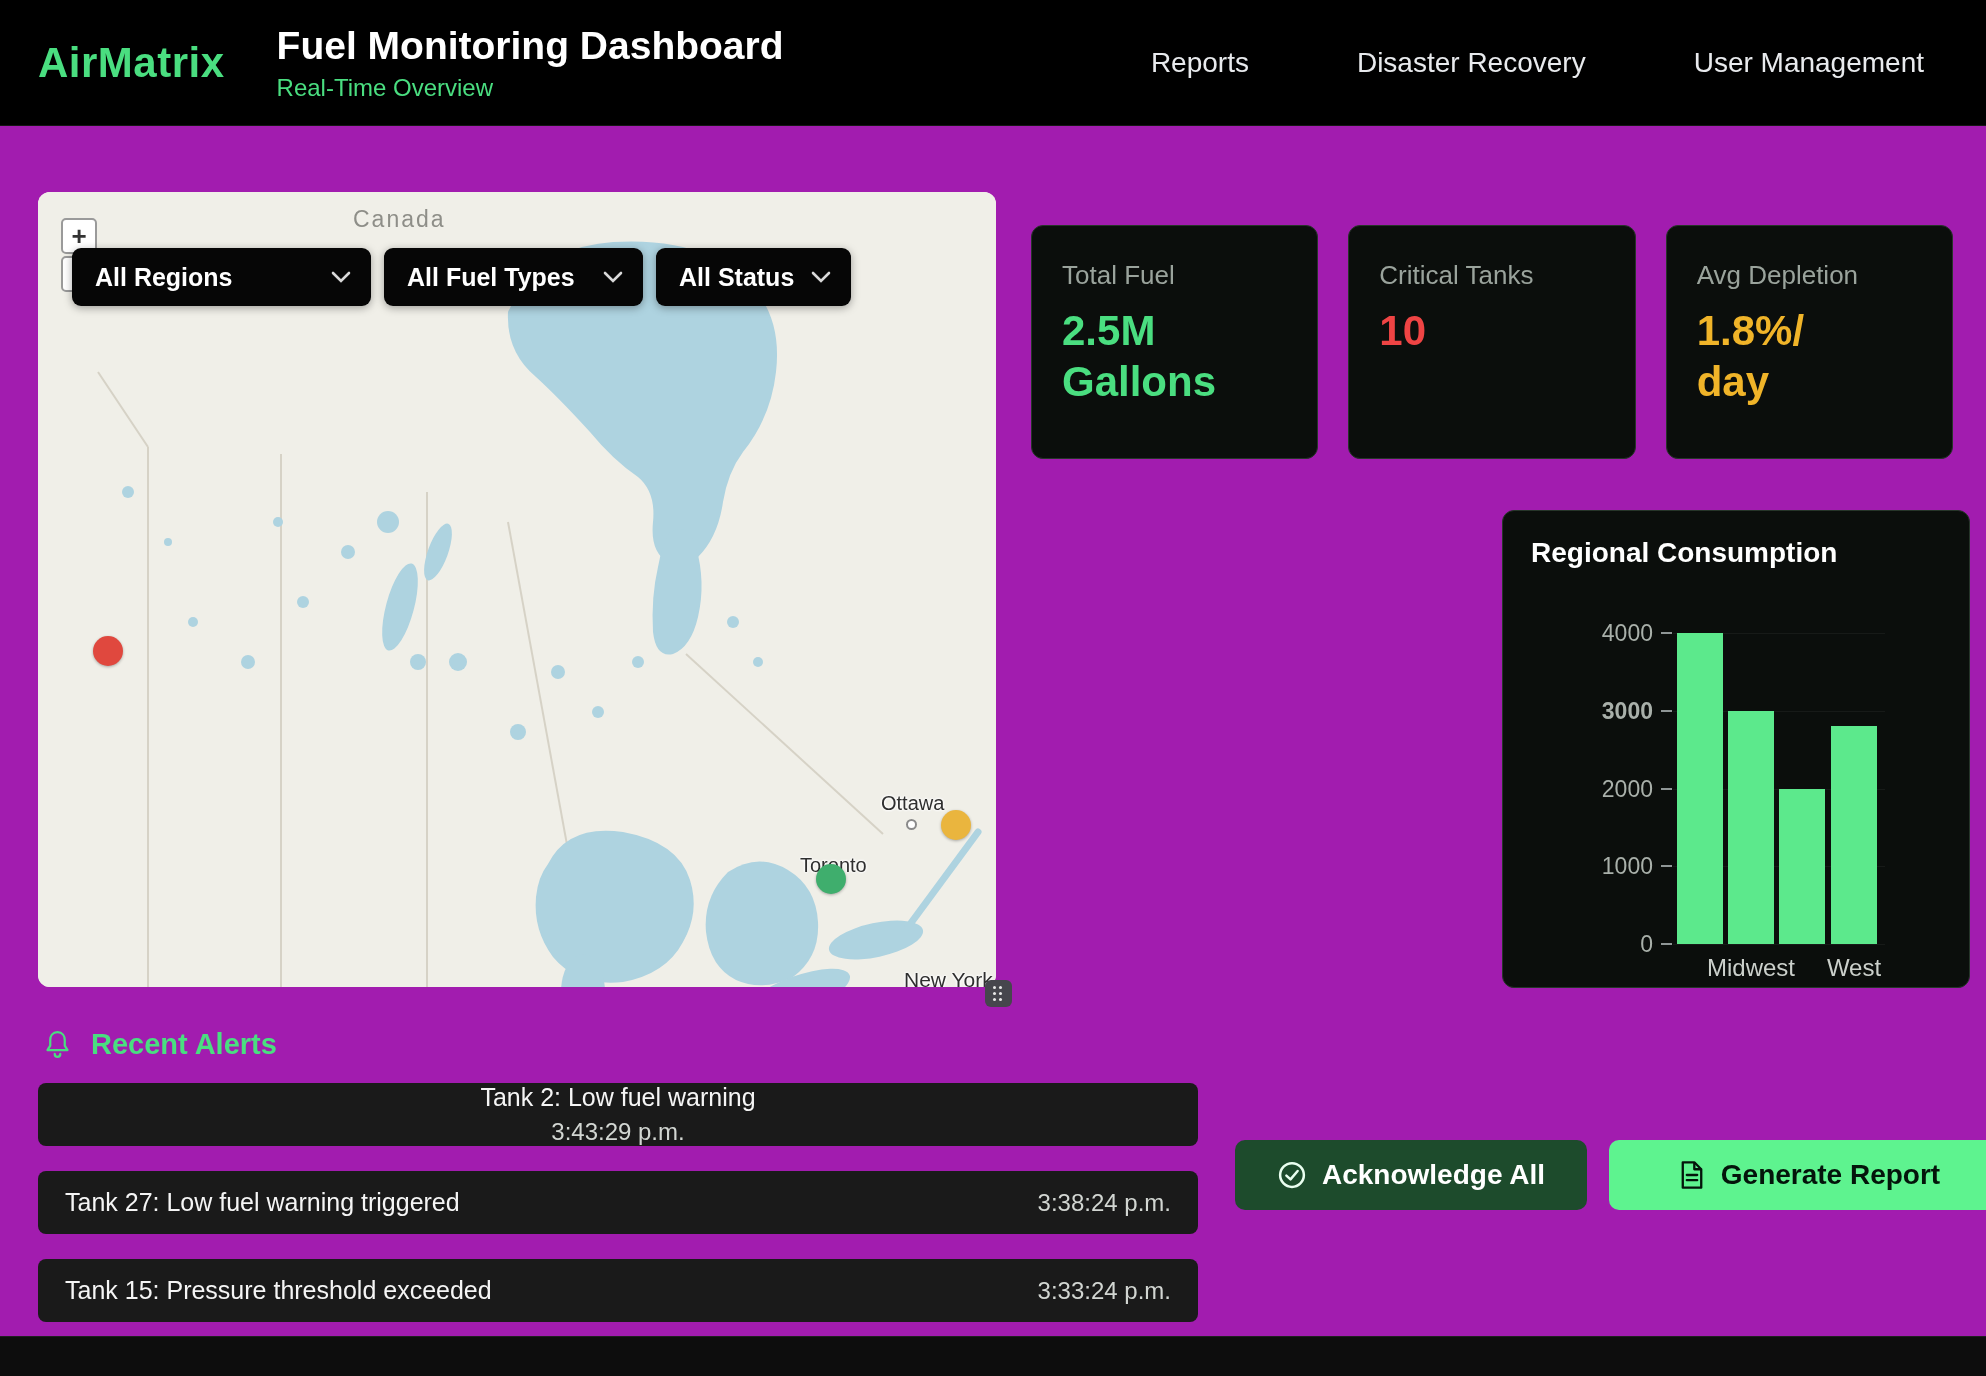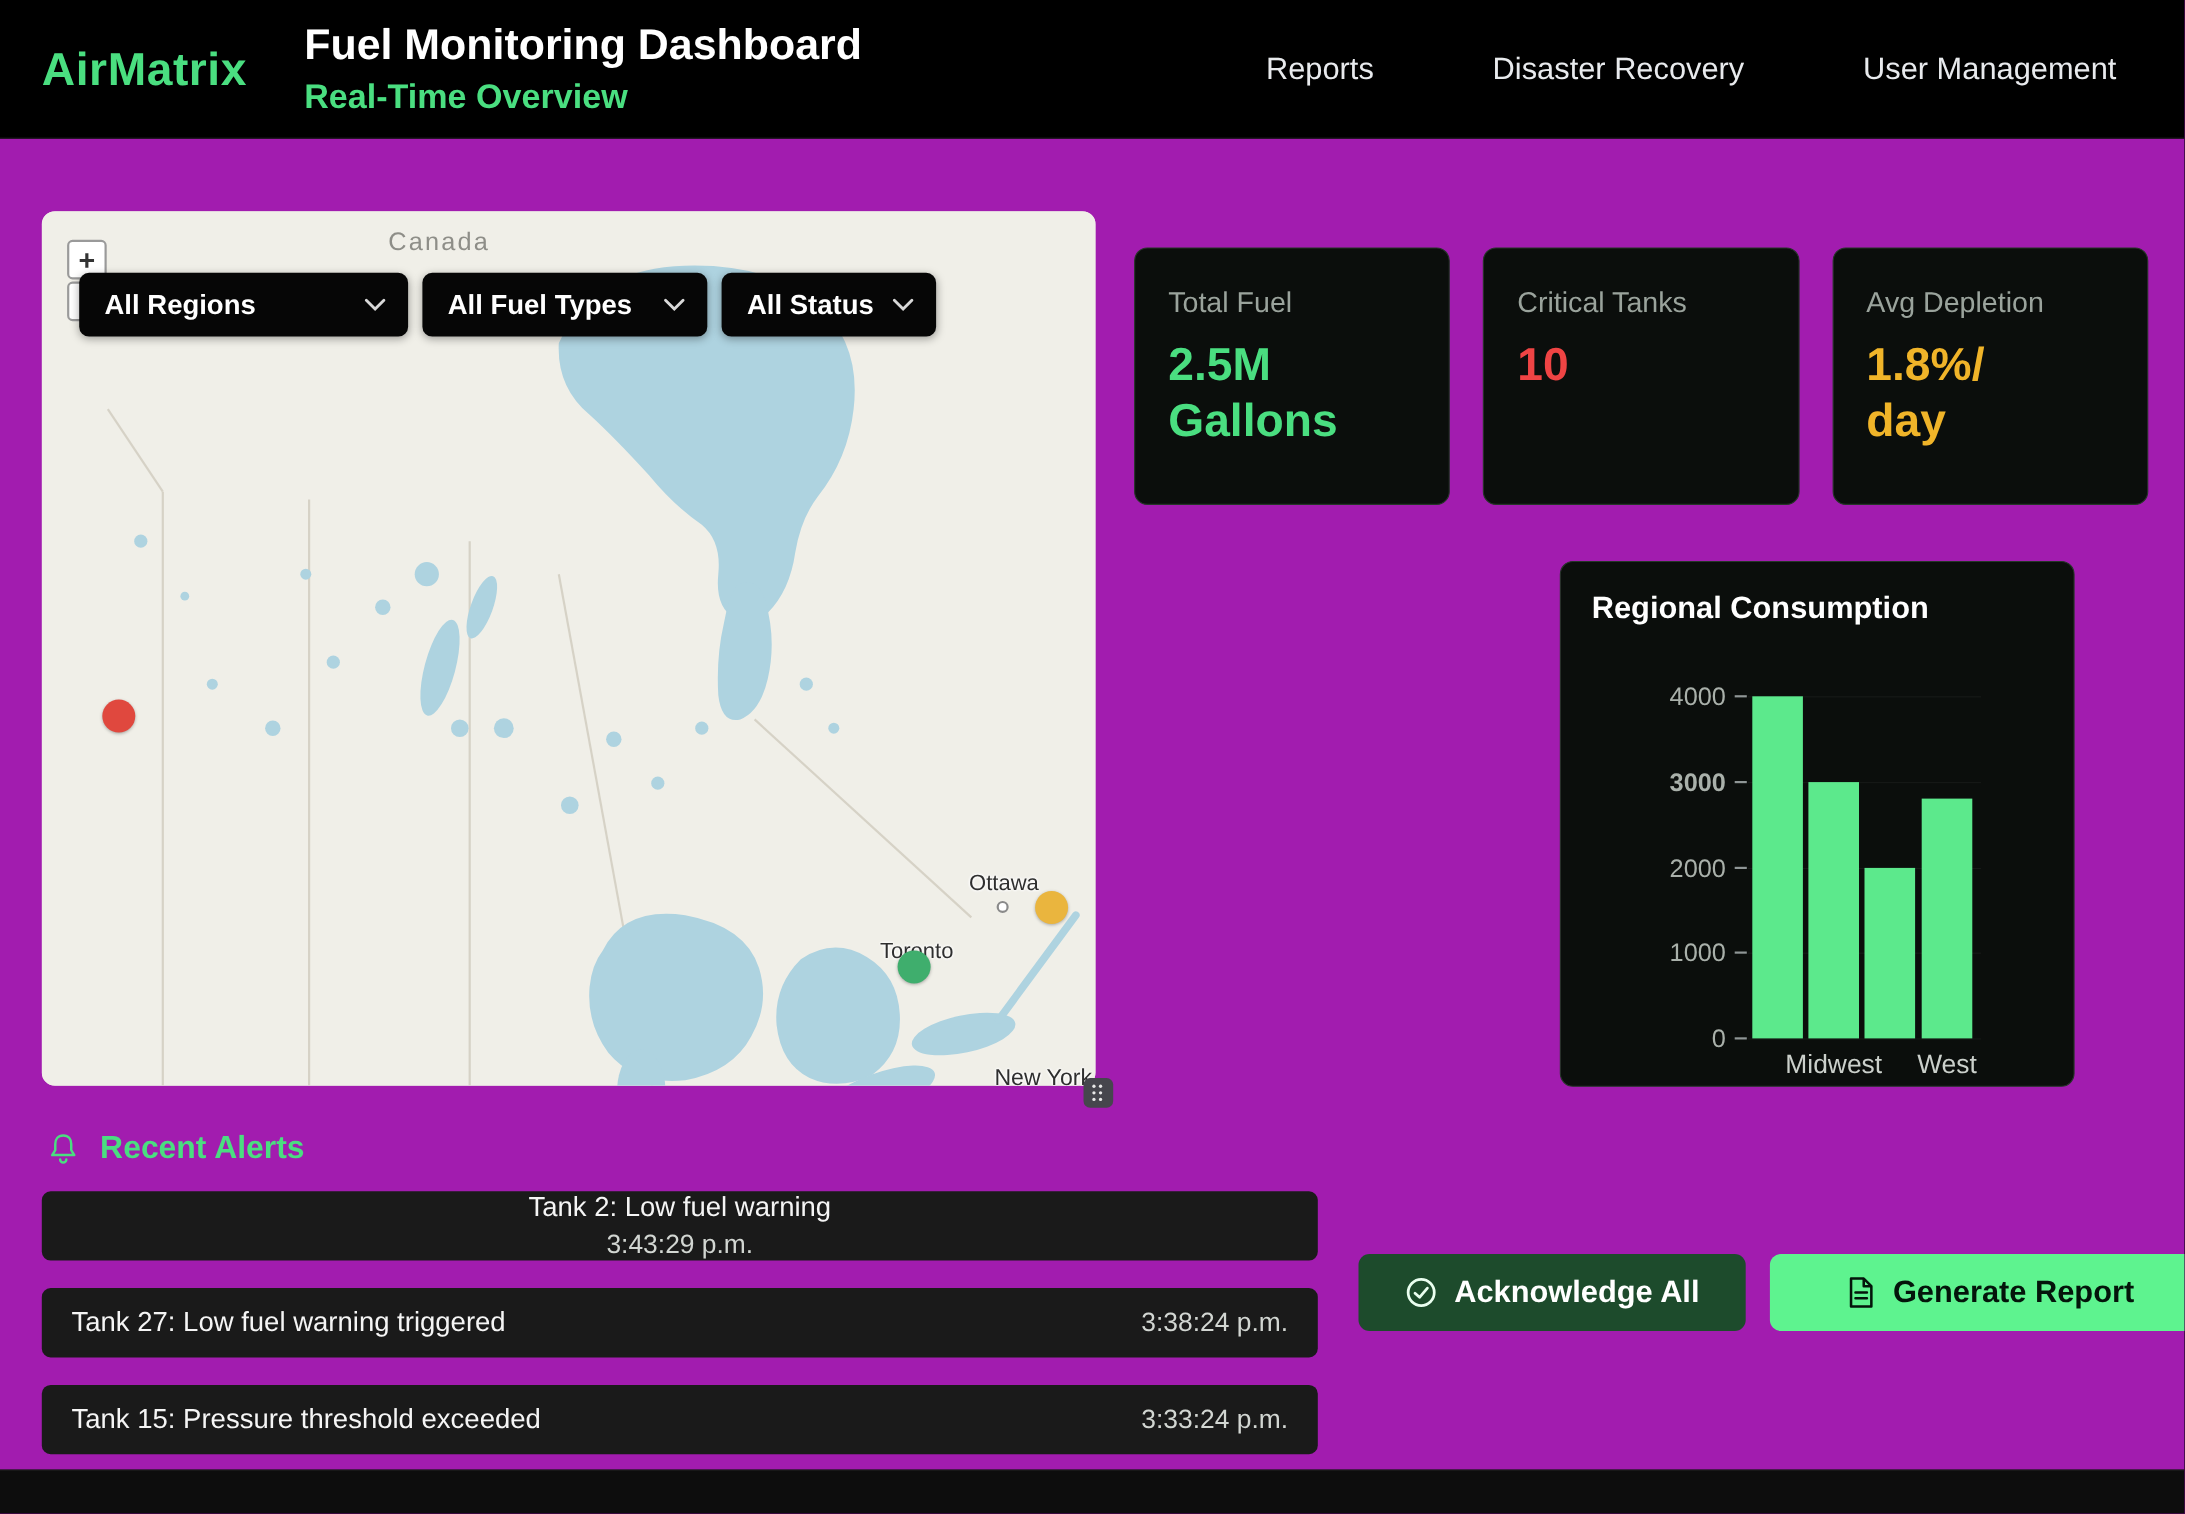--- a/index.html
+++ b/index.html
@@ -6,21 +6,21 @@
   html,body { background:#000; }
   body { font-family:"Liberation Sans", sans-serif; }
   #app { position:relative; width:1986px; height:1376px; background:#a21caf; overflow:hidden; }
 
   
   .header { position:absolute; left:0; top:0; width:1986px; height:126px; background:#000;
             border-bottom:1px solid #161616; display:flex; align-items:center; }
   .logo { margin-left:38px; font-size:42px; font-weight:bold; color:#4ade80; letter-spacing:0.5px; }
   .title-block { margin-left:52px; }
   .page-title { font-size:39px; font-weight:bold; color:#fff; }
-  .page-subtitle { margin-top:6px; font-size:31px; font-weight:bold; color:#4ade80; }
+  .page-subtitle { margin-top:6px; font-size:24px; font-weight:normal; color:#4ade80; }
   .nav { margin-left:auto; padding-right:62px; display:flex; gap:108px; }
   .nav-item { font-size:28px; color:#e8eaed; cursor:pointer; white-space:nowrap; }
 
   
   .map { position:absolute; left:38px; top:192px; width:958px; height:795px; border-radius:12px;
          background:#f0efe8; overflow:hidden; }
   .map-svg { position:absolute; inset:0; }
   .zoom-btn { position:absolute; width:36px; height:36px; background:#fff; border:2px solid #9a9a9a;
               border-radius:5px; color:#333; font-size:26px; font-weight:bold; display:flex;
               align-items:center; justify-content:center; z-index:1; cursor:pointer; }
@@ -50,21 +50,21 @@
   
   .card { position:absolute; background:#0b0e0c; border:1px solid #263529; border-radius:12px; }
   .stats-row { position:absolute; left:1031px; top:225px; width:922px; height:234px; display:flex; gap:30px; }
   .stat-card { position:relative; flex:1; background:#0b0e0c; border:1px solid #263529; border-radius:12px;
                padding:34px 30px; }
   .stat-label { font-size:26px; color:#9aa39c; font-weight:500; }
   .stat-value { margin-top:14px; font-size:42px; font-weight:bold; line-height:1.22; }
 
   .card-title { position:absolute; left:28px; top:26px; font-size:28px; font-weight:bold; color:#fff; }
   #donut-card { left:1031px; top:510px; width:422px; height:478px; }
-  #bar-card { left:1418px; top:510px; width:468px; height:478px; }
+  #bar-card { left:1502px; top:510px; width:468px; height:478px; }
   #donut-svg { position:absolute; left:45px; top:133px; }
   .y-tick { position:absolute; width:88px; text-align:right; font-size:23px; color:#a9b0aa; }
   .tick-dash { position:absolute; width:11px; height:2px; background:#8f9696; }
   .bar { position:absolute; }
   .x-label { position:absolute; width:140px; text-align:center; font-size:24px; color:#cbd0cb; }
   .gridline { position:absolute; height:1px; background:rgba(255,255,255,0.05); }
 
   
   .alerts-heading { position:absolute; left:44px; top:1028px; display:flex; align-items:center; gap:20px; }
   .alerts-heading-text { font-size:29px; font-weight:bold; color:#4ade80; }

